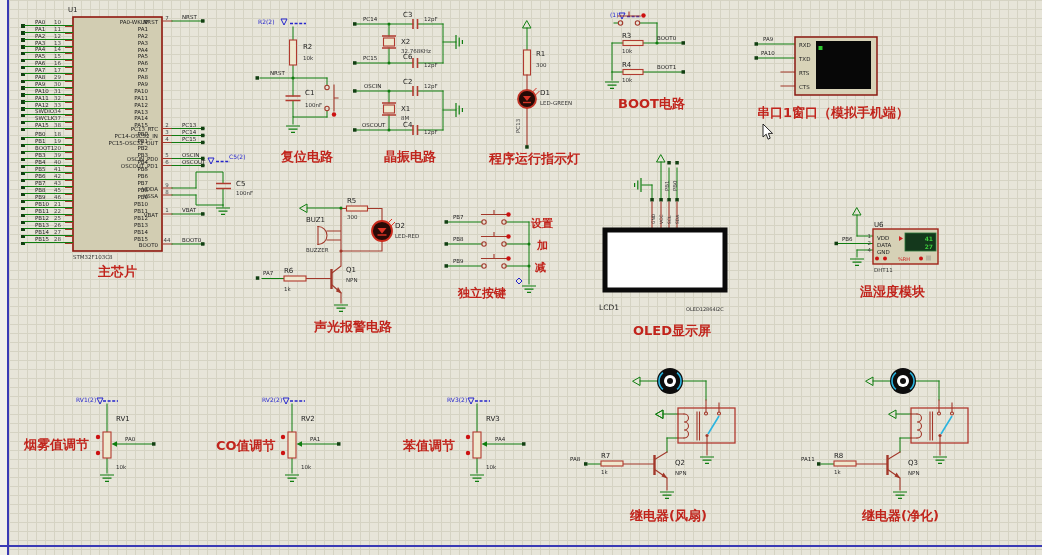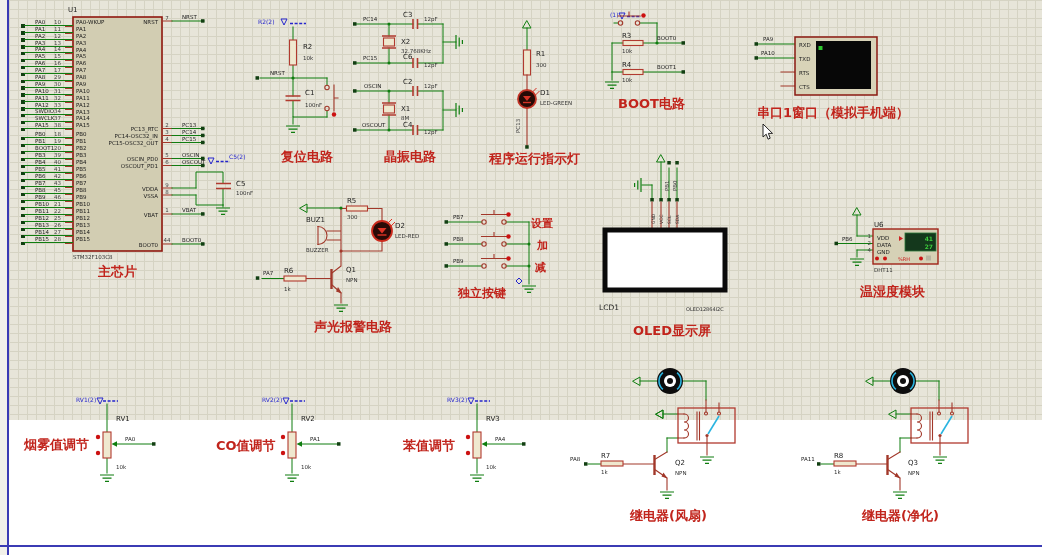--- a/index.html
+++ b/index.html
@@ -1,21 +1,21 @@
 <!DOCTYPE html>
 <html><head>
 <meta charset="utf-8">
 <style>
   html,body{margin:0;padding:0}
   body{width:1042px;height:555px;overflow:hidden;font-family:"DejaVu Sans",sans-serif}
-  #canvas{position:relative;width:1042px;height:420px;
+  #canvas{position:relative;width:1042px;height:555px;
     background-color:#e7e5d9;
     background-image:linear-gradient(#d5d3c3 1px,transparent 1px),
                      linear-gradient(90deg,#d5d3c3 1px,transparent 1px);
-    background-size:9px 9px;}
+    background-size:9px 9px;text-align:right;}
   #sheet-left{position:absolute;left:0;top:0;width:7px;height:555px;background:#f2f1ea;z-index:3}
   #sheet-vline{position:absolute;left:7px;top:0;width:2px;height:555px;background:#3b3bb4;z-index:3}
   #sheet-hline{position:absolute;left:0;top:545px;width:1042px;height:2px;background:#3b3bb4;z-index:3}
   svg{position:absolute;left:0;top:0;z-index:1}
   svg text{font-family:"DejaVu Sans",sans-serif}
   .w{stroke:#0f7d0f;stroke-width:1;fill:none;stroke-linecap:square}
   .r{stroke:#a2382a;stroke-width:1.1;fill:none;stroke-linecap:square}
   .body{fill:#efe8cf;stroke:#b13a2f;stroke-width:1.1}
   .chipbox{fill:#d2cdb2;stroke:#8f170e;stroke-width:1.6}
   .term{fill:#123f12}

